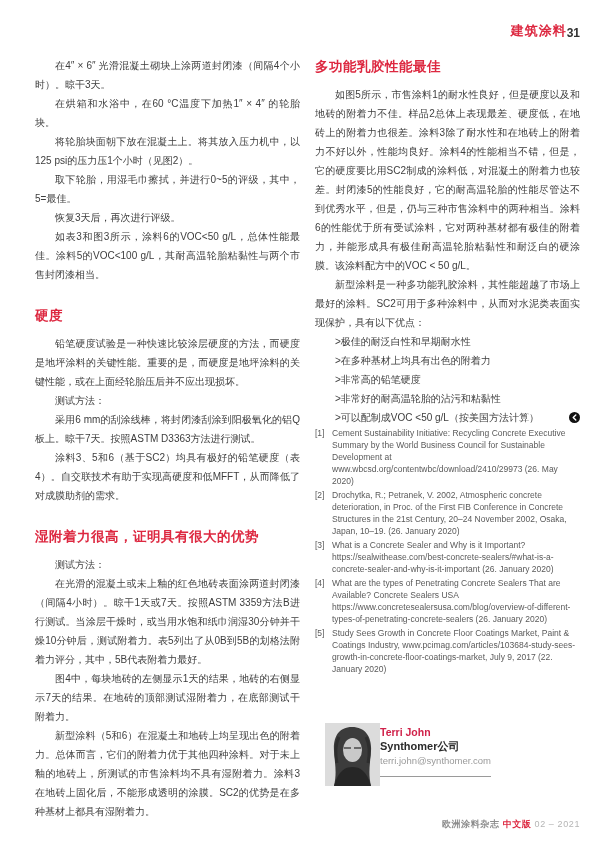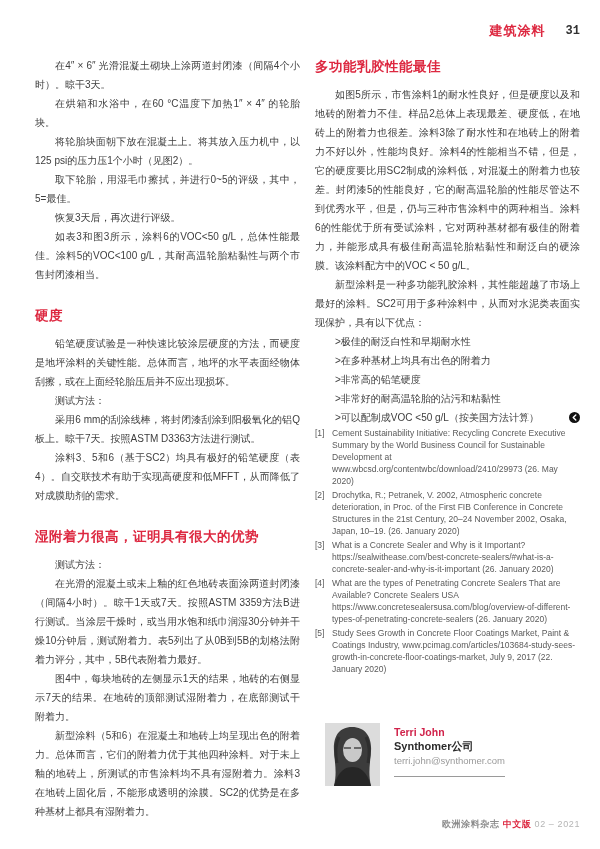--- a/index.html
+++ b/index.html
@@ -13,23 +13,21 @@
     background: #ffffff;
     overflow: hidden;
     color: #3d3d3d;
   }
   
   .page-header {
     position: absolute;
     top: 22px;
     right: 20px;
     display: flex;
-    align-items: center;
-    gap: 20px;
-    font-family: Liberation Mono, monospace;
+    align-items: flex-end;
   }
   .section-label {
     color: #dd2840;
     font-weight: bold;
     font-size: 13px;
     letter-spacing: 1px;
   }
   .page-number {
     color: #323232;
     font-weight: bold;
@@ -95,21 +93,20 @@
     font-size: 8.5px;
     line-height: 12px;
     color: #5a5a5a;
     margin-bottom: 2px;
   }
   .reference-number { width: 17px; flex: 0 0 17px; }
   .reference-text { flex: 1; }
   
   .author-card {
     display: flex;
-    gap: 14px;
     margin-top: 48px;
     margin-left: 10px;
   }
   .author-photo-wrap {
     width: 55px;
     height: 63px;
     flex: 0 0 55px;
     overflow: hidden;
   }
   .author-info {
@@ -162,21 +159,21 @@
 
     <div class="col">
       <p class="body-para">在4″ × 6″ 光滑混凝土砌块上涂两道封闭漆（间隔4个小时）。晾干3天。</p>
       <p class="body-para">在烘箱和水浴中，在60 °C温度下加热1″ × 4″ 的轮胎块。</p>
       <p class="body-para">将轮胎块面朝下放在混凝土上。将其放入压力机中，以125 psi的压力压1个小时（见图2）。</p>
       <p class="body-para">取下轮胎，用湿毛巾擦拭，并进行0~5的评级，其中，5=最佳。</p>
       <p class="body-para">恢复3天后，再次进行评级。</p>
       <p class="body-para">如表3和图3所示，涂料6的VOC&lt;50 g/L，总体性能最佳。涂料5的VOC&lt;100 g/L，其耐高温轮胎粘黏性与两个市售封闭漆相当。</p>
 
       <h2 class="red-heading">硬度</h2>
-      <p class="body-para">铅笔硬度试验是一种快速比较涂层硬度的方法，而硬度是地坪涂料的关键性能。总体而言，地坪的水平表面经物体刮擦，或在上面经轮胎压后并不应出现损坏。</p>
+      <p class="body-para">铅笔硬度试验是一种快速比较涂层硬度的方法，而硬度是地坪涂料的关键性能。重要的是，而硬度是地坪涂料的关键性能，或在上面经轮胎压后并不应出现损坏。</p>
       <p class="body-para">测试方法：</p>
       <p class="body-para">采用6 mm的刮涂线棒，将封闭漆刮涂到阳极氧化的铝Q板上。晾干7天。按照ASTM D3363方法进行测试。</p>
       <p class="body-para">涂料3、5和6（基于SC2）均具有极好的铅笔硬度（表4）。自交联技术有助于实现高硬度和低MFFT，从而降低了对成膜助剂的需求。</p>
 
       <h2 class="red-heading">湿附着力很高，证明具有很大的优势</h2>
       <p class="body-para">测试方法：</p>
       <p class="body-para">在光滑的混凝土或未上釉的红色地砖表面涂两道封闭漆（间隔4小时）。晾干1天或7天。按照ASTM 3359方法B进行测试。当涂层干燥时，或当用水饱和纸巾润湿30分钟并干燥10分钟后，测试附着力。表5列出了从0B到5B的划格法附着力评分，其中，5B代表附着力最好。</p>
       <p class="body-para">图4中，每块地砖的左侧显示1天的结果，地砖的右侧显示7天的结果。在地砖的顶部测试湿附着力，在底部测试干附着力。</p>
       <p class="body-para">新型涂料（5和6）在混凝土和地砖上均呈现出色的附着力。总体而言，它们的附着力优于其他四种涂料。对于未上釉的地砖上，所测试的市售涂料均不具有湿附着力。涂料3在地砖上固化后，不能形成透明的涂膜。SC2的优势是在多种基材上都具有湿附着力。</p>
     </div>

